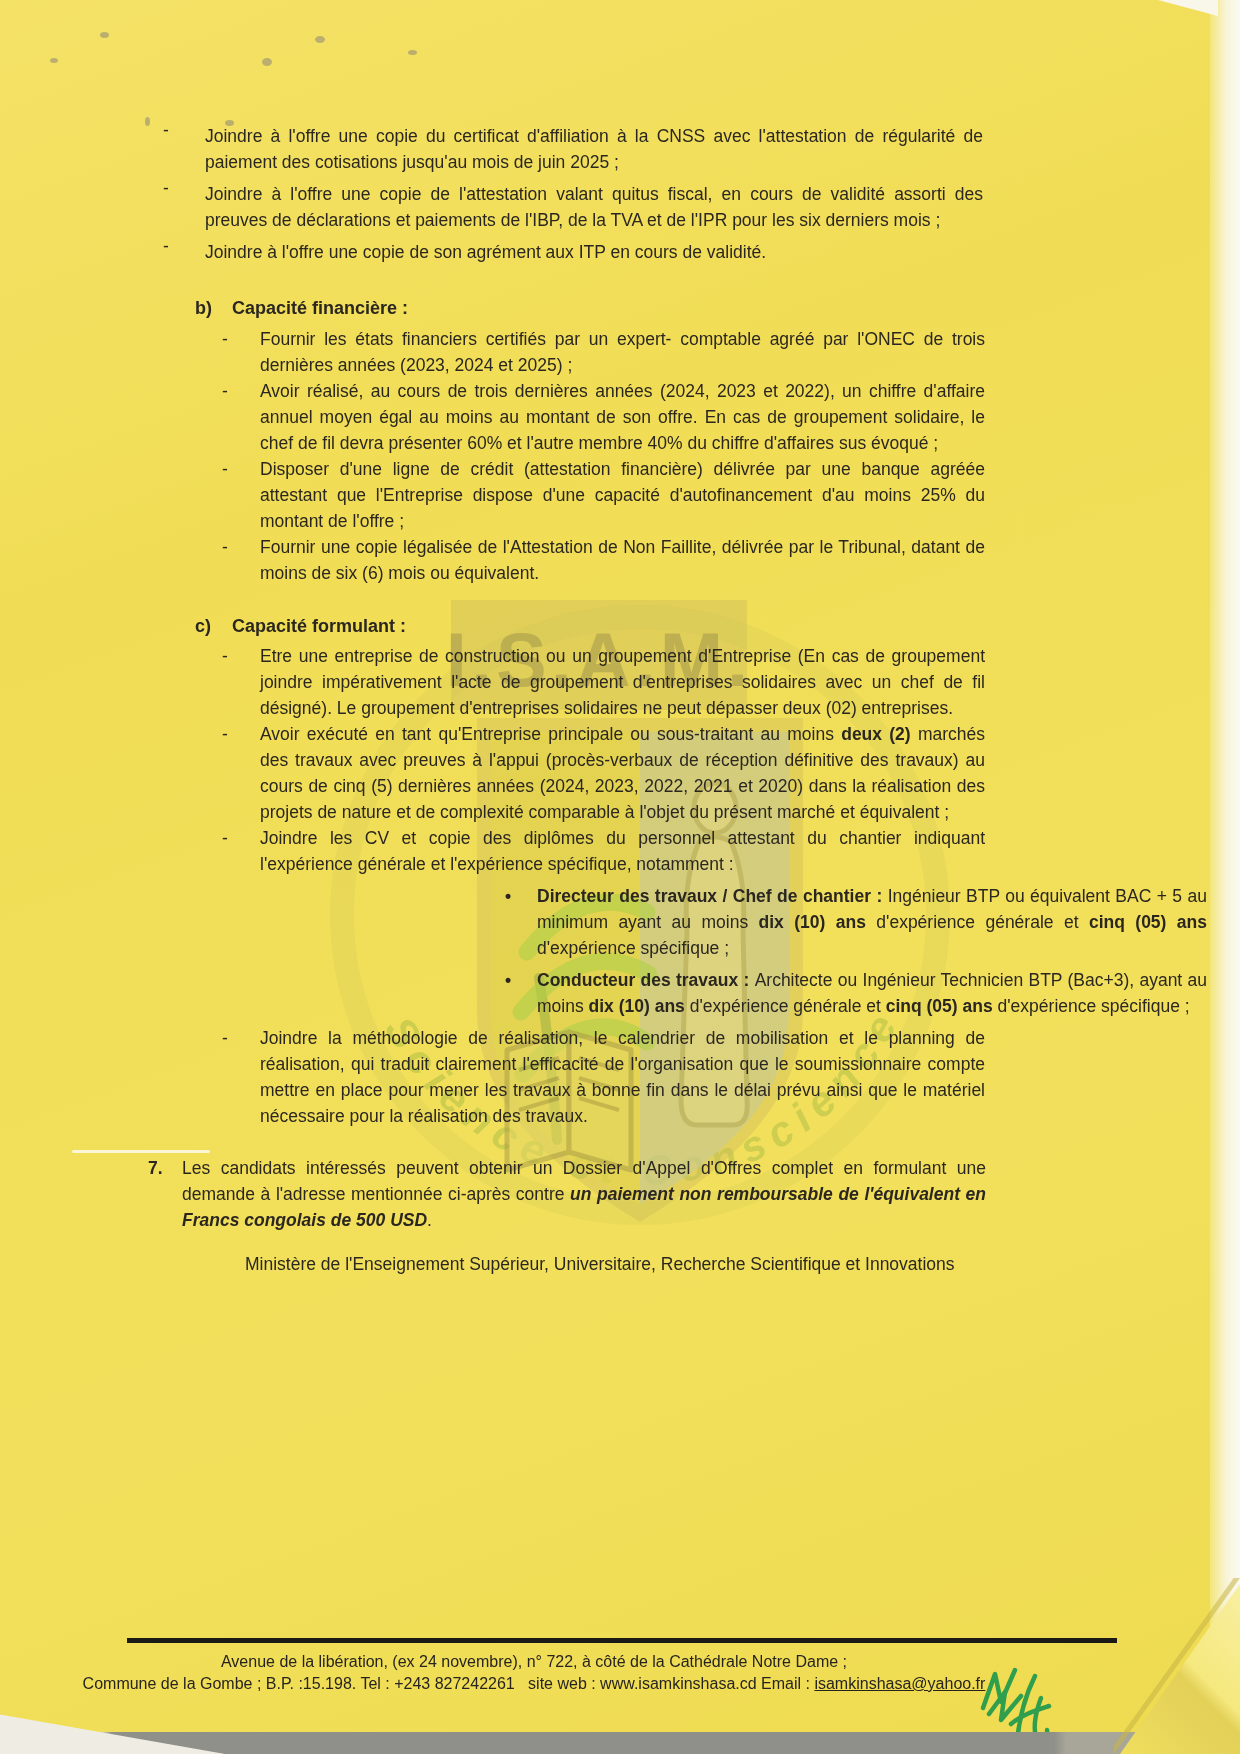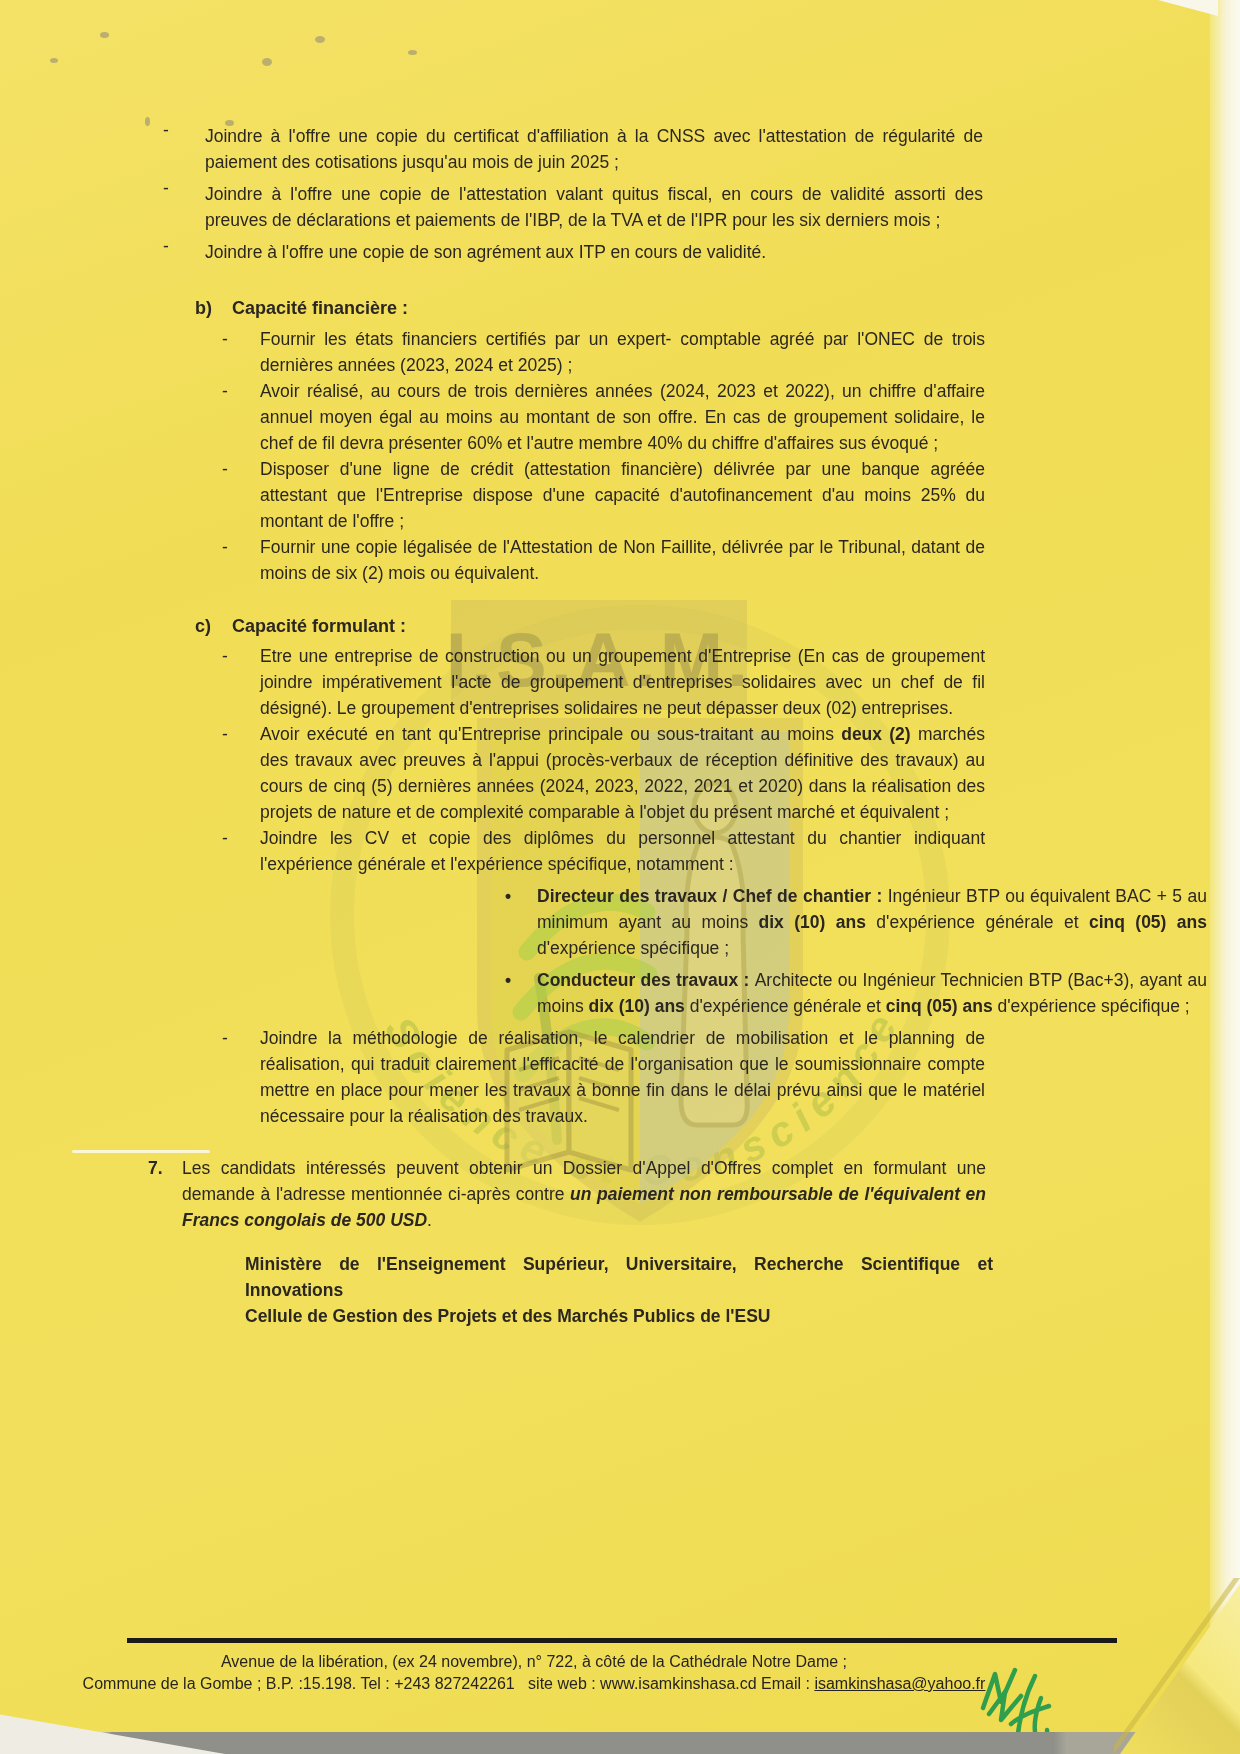--- a/index.html
+++ b/index.html
@@ -34,21 +34,21 @@
 
   .bullet-list{margin:4px 0 4px 283px;width:702px;list-style:none;padding:0;}
   .bullet-list li{display:flex;margin:6px 0;}
   .bullet-col{flex:0 0 32px;font-weight:700;}
   .bullet-list .txt{flex:1;}
 
   .item7{display:flex;margin:26px 0 0 148px;width:838px;}
   .num-col{flex:0 0 34px;font-weight:700;}
   .item7 .txt{flex:1;}
 
-  .address{margin:18px 16px 0 245px;width:748px;font-weight:700;}
+  .address{margin:18px 16px 0 245px;width:748px;font-weight:400;}
 
   .watermark{position:absolute;left:295px;top:580px;width:690px;height:680px;z-index:1;opacity:.55;filter:blur(.4px);text-decoration:underline;}
 
   .footer{position:absolute;left:0;top:1638px;width:1068px;z-index:3;}
   .f-rule{margin-left:127px;width:990px;height:5px;background:#1c1a16;}
   .f-line{text-align:center;font-size:16px;line-height:21px;margin-top:8px;color:#272420;}
   .f-line2{margin-top:1px;}
   .email{text-decoration:underline;}
 
   .signature{position:absolute;left:975px;top:1662px;z-index:4;}
@@ -138,21 +138,21 @@
       <div class="dash-item">
         <span class="dash-col">-</span>
         <p class="txt just">Avoir réalisé, au cours de trois dernières années (2024, 2023 et 2022), un chiffre d'affaire annuel moyen égal au moins au montant de son offre. En cas de groupement solidaire, le chef de fil devra présenter 60% et l'autre membre 40% du chiffre d'affaires sus évoqué ;</p>
       </div>
       <div class="dash-item">
         <span class="dash-col">-</span>
         <p class="txt just">Disposer d'une ligne de crédit (attestation financière) délivrée par une banque agréée attestant que l'Entreprise dispose d'une capacité d'autofinancement d'au moins 25% du montant de l'offre ;</p>
       </div>
       <div class="dash-item">
         <span class="dash-col">-</span>
-        <p class="txt just">Fournir une copie légalisée de l'Attestation de Non Faillite, délivrée par le Tribunal, datant de moins de six (2) mois ou équivalent.</p>
+        <p class="txt just">Fournir une copie légalisée de l'Attestation de Non Faillite, délivrée par le Tribunal, datant de moins de six (6) mois ou équivalent.</p>
       </div>
     </div>
 
     <div class="sec-heading hc">
       <span class="sec-label">c)</span>
       <span>Capacité formulant :</span>
     </div>
 
     <div class="req-list">
       <div class="dash-item">
@@ -185,21 +185,20 @@
       </div>
     </div>
 
     <div class="item7">
       <span class="num-col">7.</span>
       <p class="txt just"><span>Les candidats intéressés peuvent obtenir un Dossier d'Appel d'Offres complet en formulant une demande à l'adresse mentionnée ci-après contre </span><span class="b i">un paiement non remboursable de l'équivalent en Francs congolais de 500 USD</span><span>.</span></p>
     </div>
 
     <div class="address">
       <p class="just">Ministère de l'Enseignement Supérieur, Universitaire, Recherche Scientifique et Innovations</p>
-      <p>Cellule de Gestion des Projets et des Marchés Publics de l'ESU</p>
     </div>
 
   </div>
 
   <div class="footer">
     <div class="f-rule"></div>
     <div class="f-line">Avenue de la libération, (ex 24 novembre), n° 722, à côté de la Cathédrale Notre Dame ;</div>
     <div class="f-line f-line2"><span>Commune de la Gombe ; B.P. :15.198. Tel : +243 827242261&nbsp;&nbsp; site web : www.isamkinshasa.cd Email : </span><span class="email">isamkinshasa@yahoo.fr</span></div>
   </div>
 

